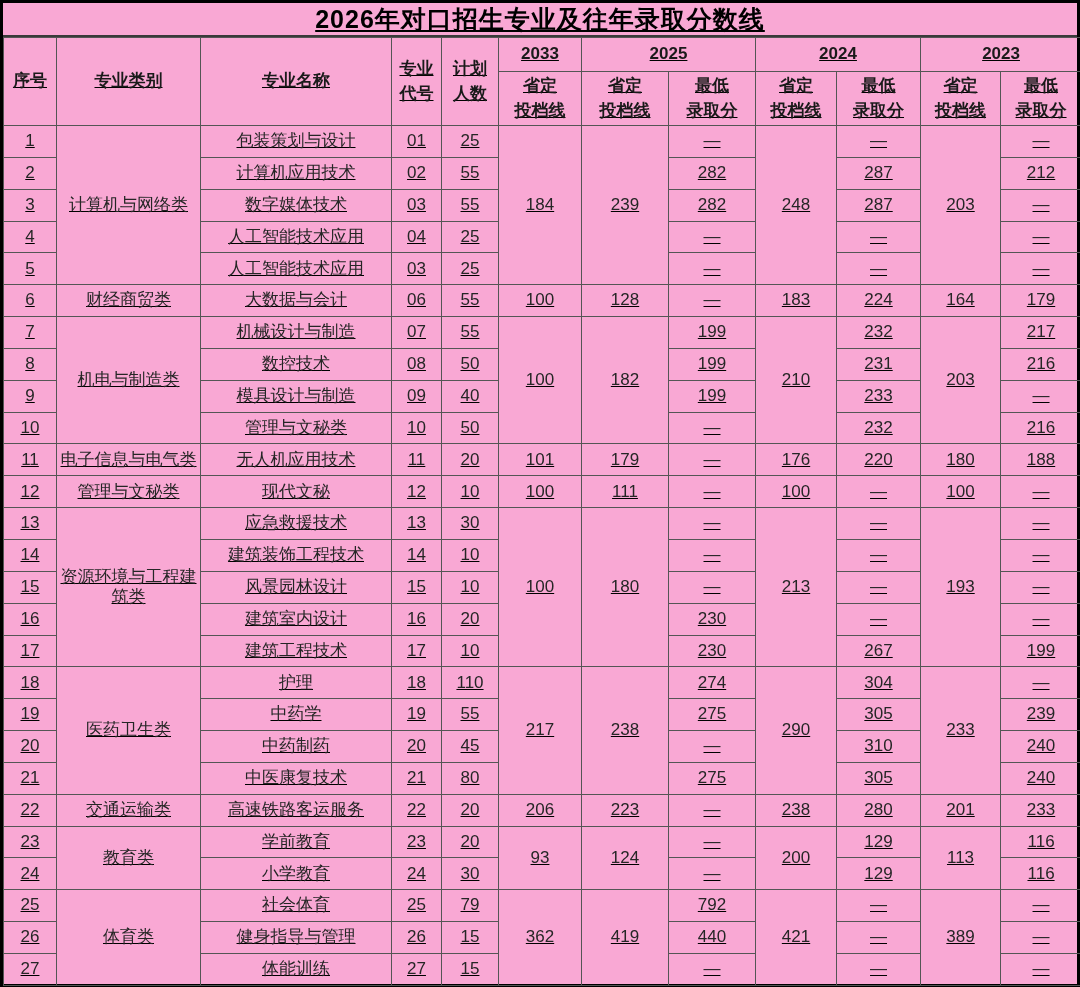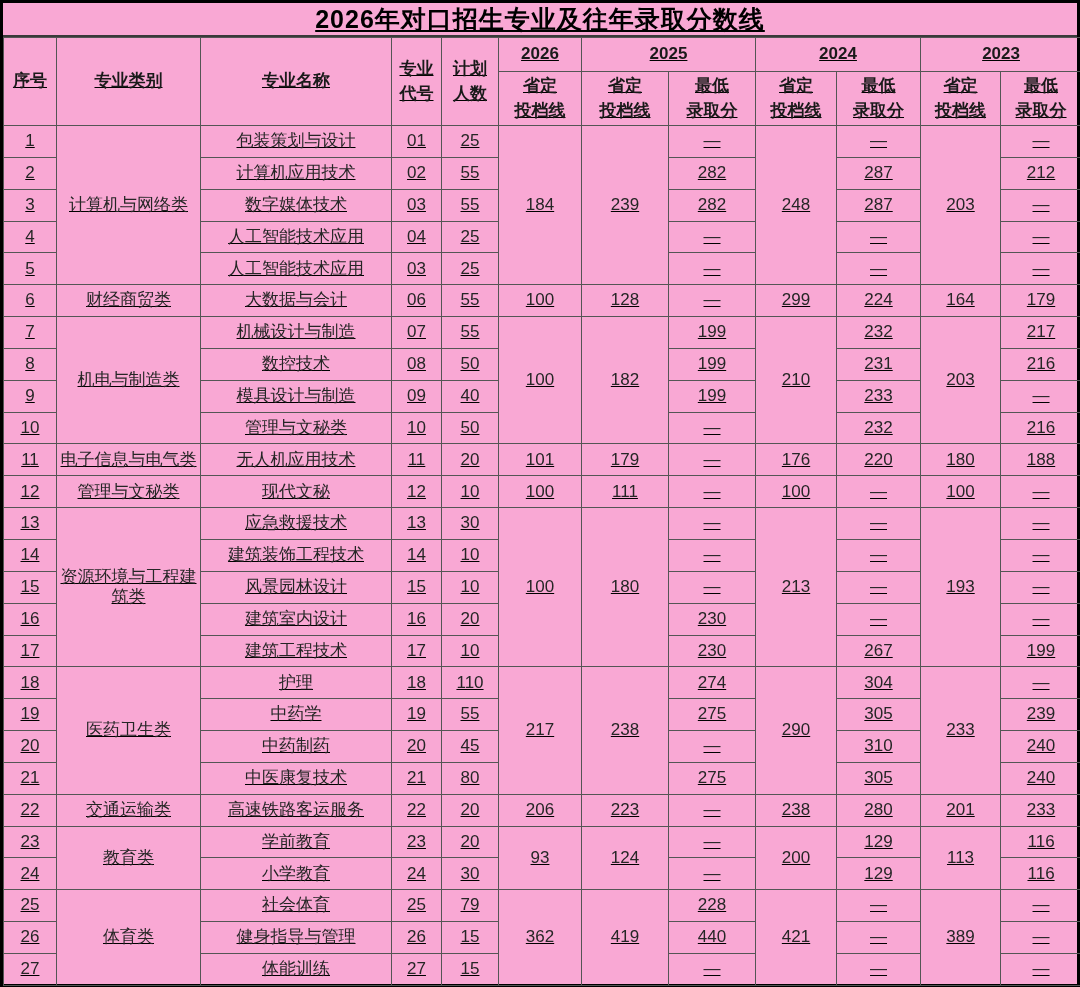--- a/index.html
+++ b/index.html
@@ -82,21 +82,21 @@
     </colgroup>
     <thead>
         <tr class="year-row">
           <th rowspan="2">序号</th>
           <th rowspan="2">专业类别</th>
           <th rowspan="2">专业名称</th>
           <th rowspan="2">专业
 代号</th>
           <th rowspan="2">计划
 人数</th>
-          <th colspan="1">2026</th>
+          <th colspan="1">2033</th>
           <th colspan="2">2025</th>
           <th colspan="2">2024</th>
           <th colspan="2">2023</th>
         </tr>
         <tr class="sub-row">
           <th>省定
 投档线</th>
           <th>省定
 投档线</th>
           <th>最低
@@ -164,21 +164,21 @@
         </tr>
         <tr>
           <td>6</td>
           <td>财经商贸类</td>
           <td>大数据与会计</td>
           <td>06</td>
           <td>55</td>
           <td>100</td>
           <td>128</td>
           <td>—</td>
-          <td>299</td>
+          <td>183</td>
           <td>224</td>
           <td>164</td>
           <td>179</td>
         </tr>
         <tr>
           <td>7</td>
           <td rowspan="4">机电与制造类</td>
           <td>机械设计与制造</td>
           <td>07</td>
           <td>55</td>
@@ -374,21 +374,21 @@
           <td>116</td>
         </tr>
         <tr>
           <td>25</td>
           <td rowspan="3">体育类</td>
           <td>社会体育</td>
           <td>25</td>
           <td>79</td>
           <td rowspan="3">362</td>
           <td rowspan="3">419</td>
-          <td>228</td>
+          <td>792</td>
           <td rowspan="3">421</td>
           <td>—</td>
           <td rowspan="3">389</td>
           <td>—</td>
         </tr>
         <tr>
           <td>26</td>
           <td>健身指导与管理</td>
           <td>26</td>
           <td>15</td>

